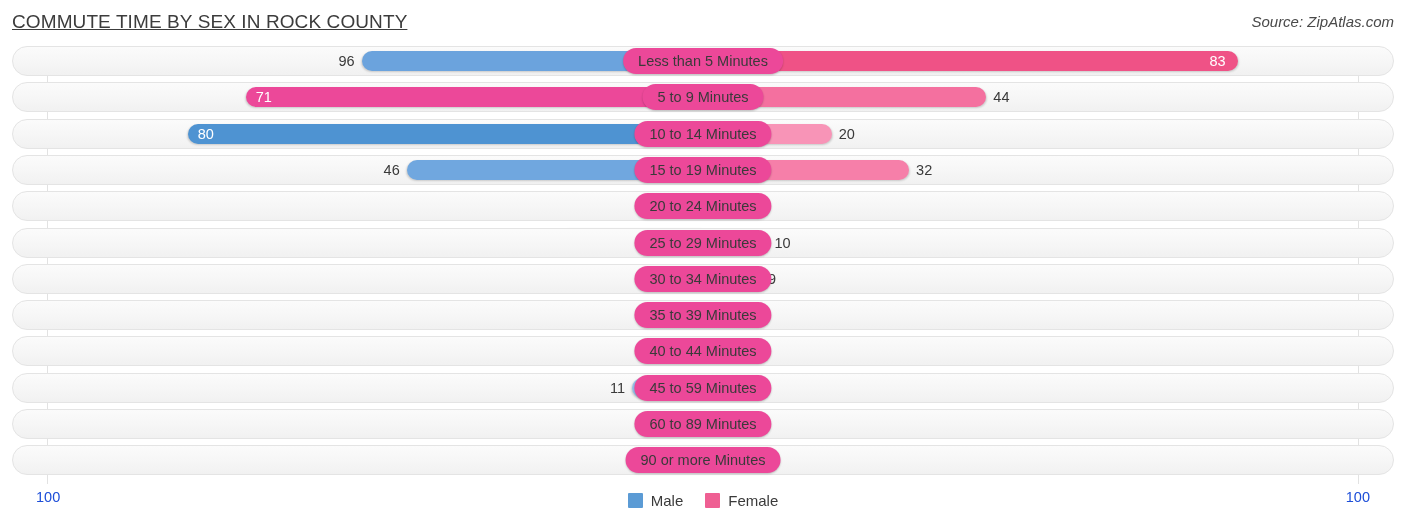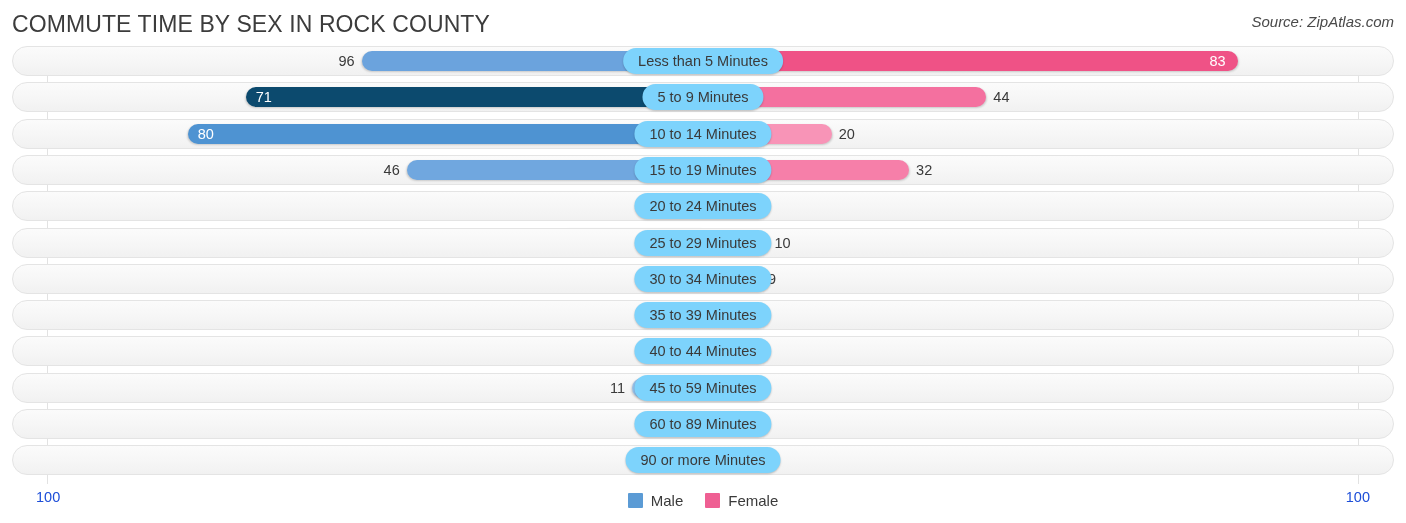--- a/index.html
+++ b/index.html
@@ -20,24 +20,25 @@
   .header {
     position: absolute;
     top: 0; left: 0;
     width: 1406px;
     height: 44px;
   }
   .chart-title {
     position: absolute;
     left: 12px;
     top: 11px;
-    font-size: 23px;
+    font-size: 19px;
     letter-spacing: .1px;
     color: #3c3c3c;
     white-space: nowrap;
+    text-decoration: underline;
   }
   .source {
     position: absolute;
     right: 12px;
     top: 13px;
     font-size: 15px;
     font-style: italic;
     color: #4a4a4a;
     white-space: nowrap;
   }
@@ -109,21 +110,21 @@
   .val-female-in  { right: 12px; }
 
   .cat-pill {
     position: absolute;
     top: 2px;
     left: 50%;
     transform: translateX(-50%);
     height: 26px;
     line-height: 26px;
     padding: 0 15px;
-    background: #7dd3fc;
+    background: #ec4899;
     border-radius: 13px;
     box-shadow: 0 1px 2px rgba(0,0,0,.22);
     font-size: 14.5px;
     color: #3a3a3a;
     white-space: nowrap;
     z-index: 5;
   }
 
   
   .footer {
@@ -182,21 +183,21 @@
       <div class="bar bar-male" style="left: 349.68px; width: 341.32px; background: rgb(107, 163, 221);">
         <span class="val val-out val-male-out">96</span>
       </div>
       <div class="bar bar-female" style="left: 691px; width: 534.52px; background: rgb(239, 82, 134);">
         <span class="val val-in val-female-in">83</span>
       </div>
       <div class="cat-pill">Less than 5 Minutes</div>
     </div>
     <div class="row" style="top: 38.3px;">
       <div class="track"></div>
-      <div class="bar bar-male" style="left: 233.76px; width: 457.24px; background: #0c4a6e;">
+      <div class="bar bar-male" style="left: 233.76px; width: 457.24px; background: #ec4899;">
         <span class="val val-in val-male-in">71</span>
       </div>
       <div class="bar bar-female" style="left: 691px; width: 283.36px; background: rgb(244, 112, 159);">
         <span class="val val-out val-female-out">44</span>
       </div>
       <div class="cat-pill">5 to 9 Minutes</div>
     </div>
     <div class="row" style="top: 74.6px;">
       <div class="track"></div>
       <div class="bar bar-male" style="left: 175.8px; width: 515.2px; background: rgb(78, 147, 210);">

